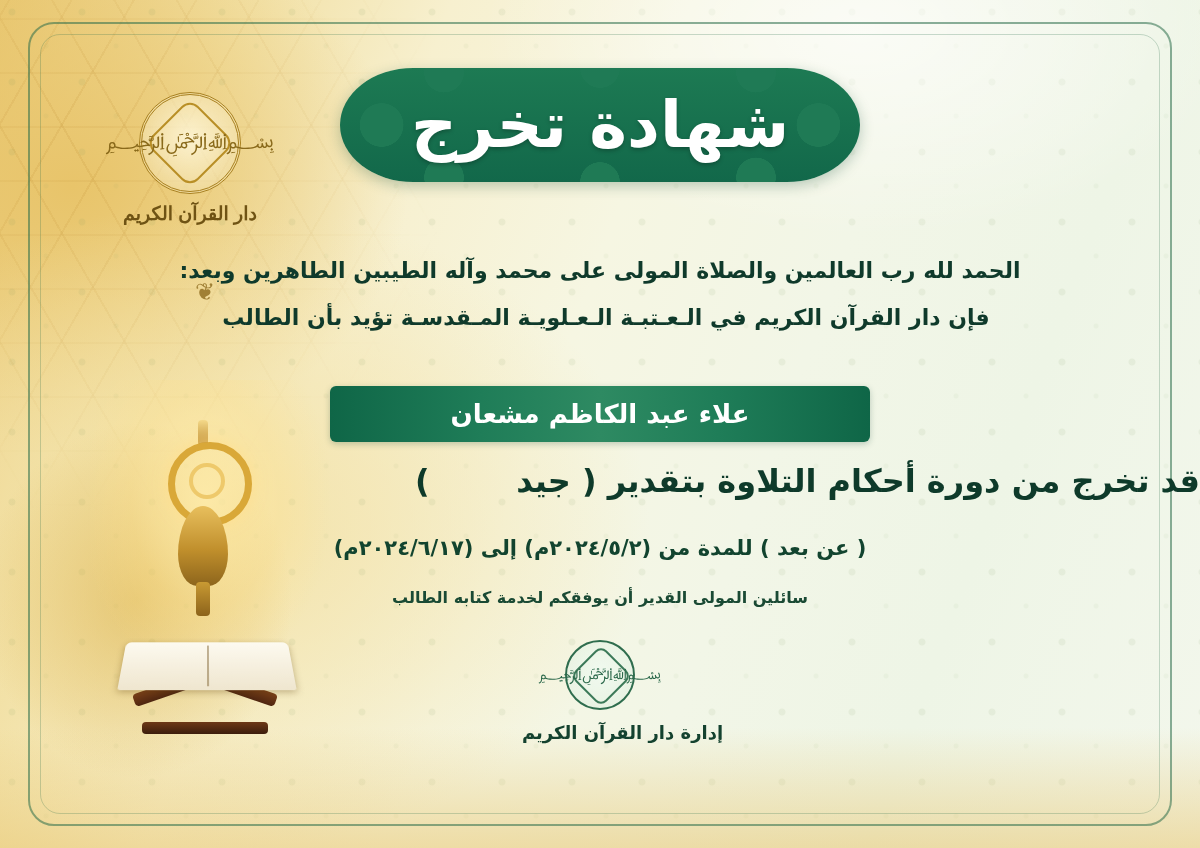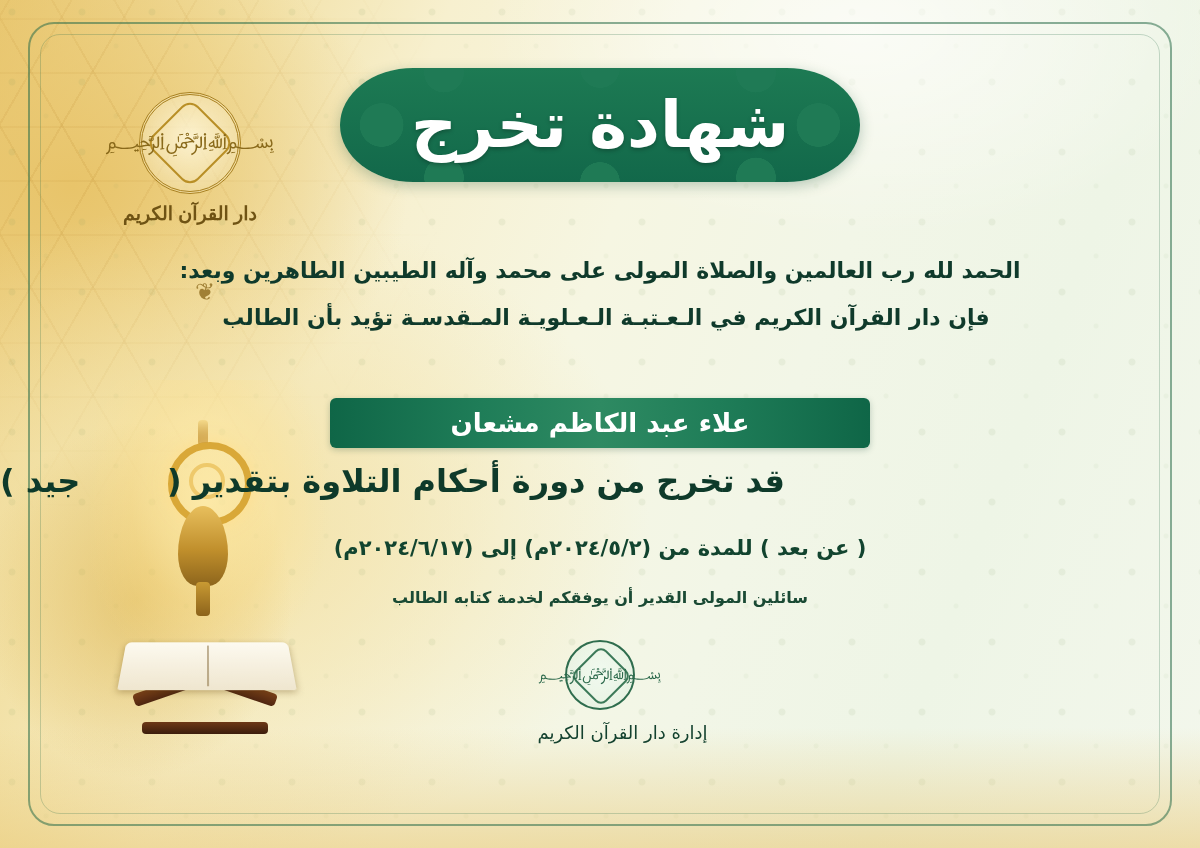--- a/index.html
+++ b/index.html
@@ -293,42 +293,42 @@
     color: #0f3a2b;
     letter-spacing: 1px;
     font-family: "DejaVu Sans", "Liberation Sans", sans-serif;
     margin-left: 12px;
   }
 
   .name-plate {
     position: absolute;
     left: 50%;
     transform: translateX(-50%);
-    top: 398px;
+    top: 386px;
     width: 540px;
-    height: 50px;
+    height: 56px;
     border-radius: 6px;
     background: linear-gradient(90deg, #0f6647 0%, #1f7d58 28%, #2e8a62 50%, #1f7d58 72%, #0f6647 100%);
     display: flex;
     align-items: center;
     justify-content: center;
     box-shadow: 0 2px 6px rgba(20,70,50,.25);
   }
   .name-plate .name {
     color: #ffffff;
     font-size: 26px;
     font-weight: bold;
     font-family: "DejaVu Sans", "Liberation Sans", sans-serif;
   }
 
   .course-line {
     position: absolute;
     left: 0; right: 0;
     top: 462px;
-    text-align: left;
+    text-align: right;
     font-size: 32px;
     font-weight: bold;
     color: #0e3a2a;
     font-family: "DejaVu Sans", "Liberation Sans", sans-serif;
     direction: rtl;
   }
   .course-line .grade {
     display: inline-block;
     min-width: 130px;
   }
@@ -386,21 +386,21 @@
     inset: 0;
     display: flex;
     align-items: center;
     justify-content: center;
     font-size: 16px;
     color: #2d6a4c;
     font-family: "DejaVu Sans", sans-serif;
   }
   .footer-text {
     font-size: 18px;
-    font-weight: normal;
+    font-weight: bold;
     color: #14422f;
     font-family: "DejaVu Sans", "Liberation Sans", sans-serif;
     direction: rtl;
     padding-left: 45px;
   }
 </style>
 </head>
 <body>
 
 <div class="page">

